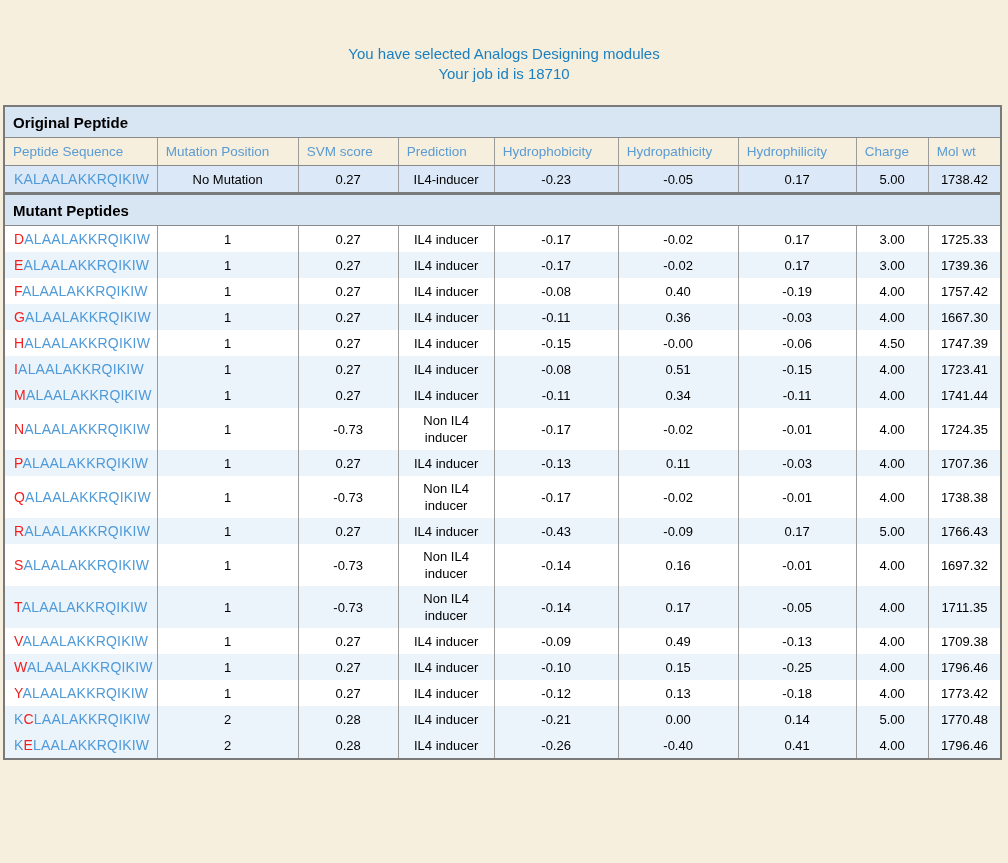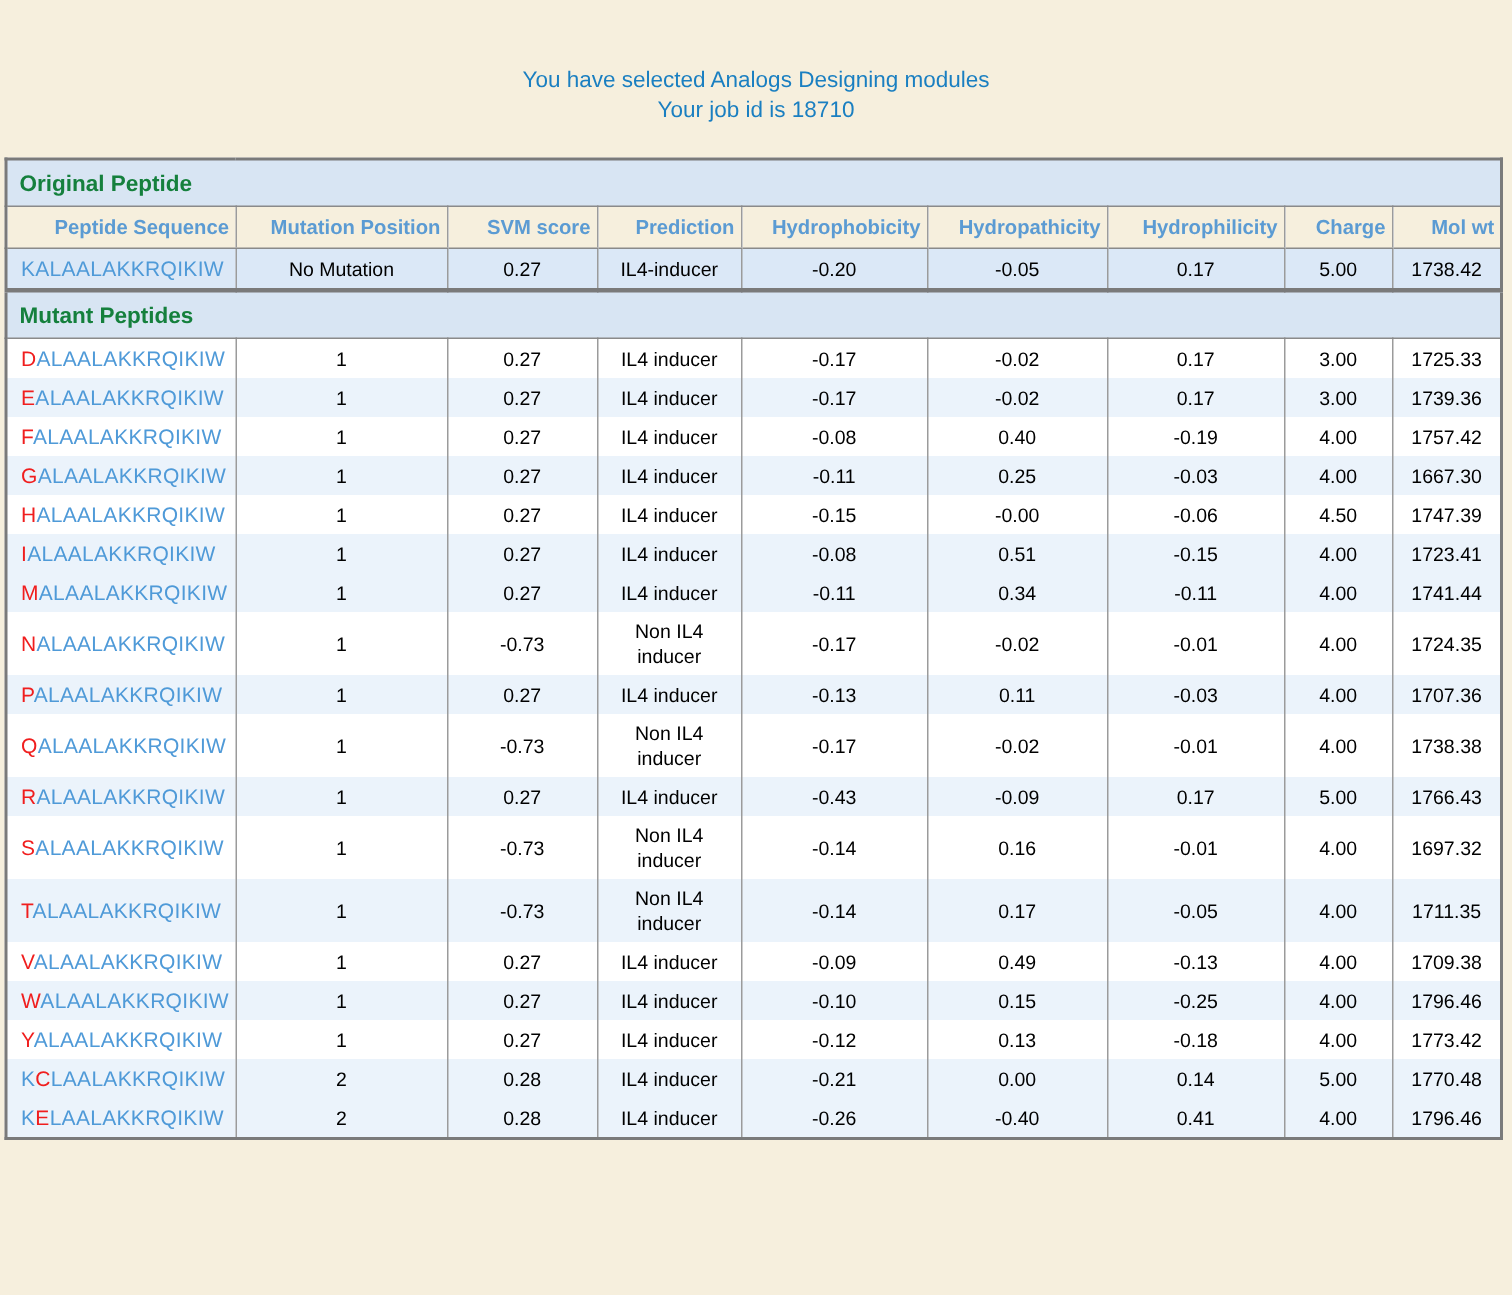--- a/index.html
+++ b/index.html
@@ -22,32 +22,32 @@
     margin:21px 0 0 3px;
     border:2px solid var(--outer-border,#7a7a7a);
     background:#fff;
   }
   col.c-seq{width:143px;} col.c-pos{width:141px;} col.c-svm{width:100px;}
   col.c-pred{width:96px;} col.c-phob{width:124px;} col.c-path{width:120px;}
   col.c-phil{width:118px;} col.c-chg{width:72px;} col.c-mw{width:73px;}
 
   td.section{
     background:var(--section-bg,#d8e5f3);
-    color:#15803d;font-weight:bold;font-size:15px;
+    color:#000000;font-weight:bold;font-size:15px;
     padding:7px 8px 6px 8px;
     border-bottom:1px solid var(--line,#8a8a8a);
   }
   tr.section-mutant td.section{
     border-top:3px solid var(--outer-border,#7a7a7a);
   }
   th{
     background:var(--page-bg,#f6efdd);
     color:var(--header-text,#5b9bd3);
-    font-weight:bold;font-size:13.5px;
-    text-align:right;
+    font-weight:normal;font-size:13.5px;
+    text-align:left;
     padding:6px 4px 6px 8px;
     border-left:1px solid var(--cell-border,#9b9b9b);
     border-bottom:1px solid var(--line,#8a8a8a);
     white-space:nowrap;overflow:hidden;
   }
   th:first-child{border-left:none;}
   td.cell{
     font-size:13px;color:#000;
     text-align:center;
     padding:4px 4px;
@@ -102,21 +102,21 @@
       <th>Hydropathicity</th>
       <th>Hydrophilicity</th>
       <th>Charge</th>
       <th>Mol wt</th>
     </tr>
     <tr class="original">
       <td class="cell seq">KALAALAKKRQIKIW</td>
       <td class="cell">No Mutation</td>
       <td class="cell">0.27</td>
       <td class="cell">IL4-inducer</td>
-      <td class="cell">-0.20</td>
+      <td class="cell">-0.23</td>
       <td class="cell">-0.05</td>
       <td class="cell">0.17</td>
       <td class="cell">5.00</td>
       <td class="cell">1738.42</td>
     </tr>
     <tr class="section-mutant">
       <td class="section" colspan="9">Mutant Peptides</td>
     </tr>
   </tbody>
   <tbody>
@@ -152,21 +152,21 @@
     <td class="cell">-0.19</td>
     <td class="cell">4.00</td>
     <td class="cell">1757.42</td>
   </tr>
       <tr class="mutant alt">
     <td class="cell seq"><span></span><span class="mut">G</span><span>ALAALAKKRQIKIW</span></td>
     <td class="cell">1</td>
     <td class="cell">0.27</td>
     <td class="cell">IL4 inducer</td>
     <td class="cell">-0.11</td>
-    <td class="cell">0.25</td>
+    <td class="cell">0.36</td>
     <td class="cell">-0.03</td>
     <td class="cell">4.00</td>
     <td class="cell">1667.30</td>
   </tr>
       <tr class="mutant">
     <td class="cell seq"><span></span><span class="mut">H</span><span>ALAALAKKRQIKIW</span></td>
     <td class="cell">1</td>
     <td class="cell">0.27</td>
     <td class="cell">IL4 inducer</td>
     <td class="cell">-0.15</td>

